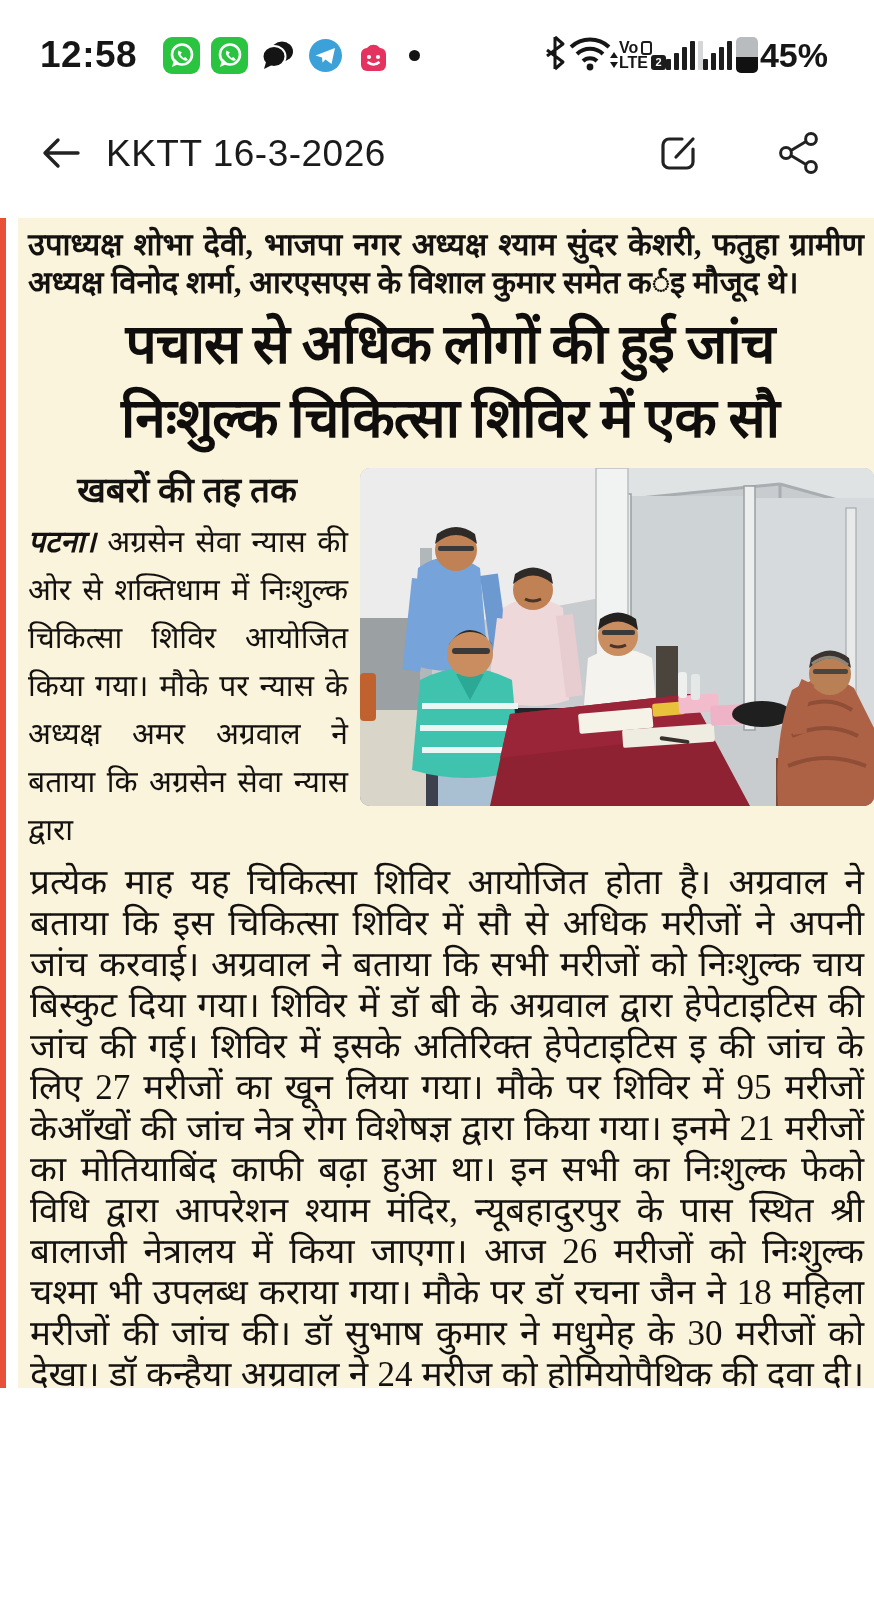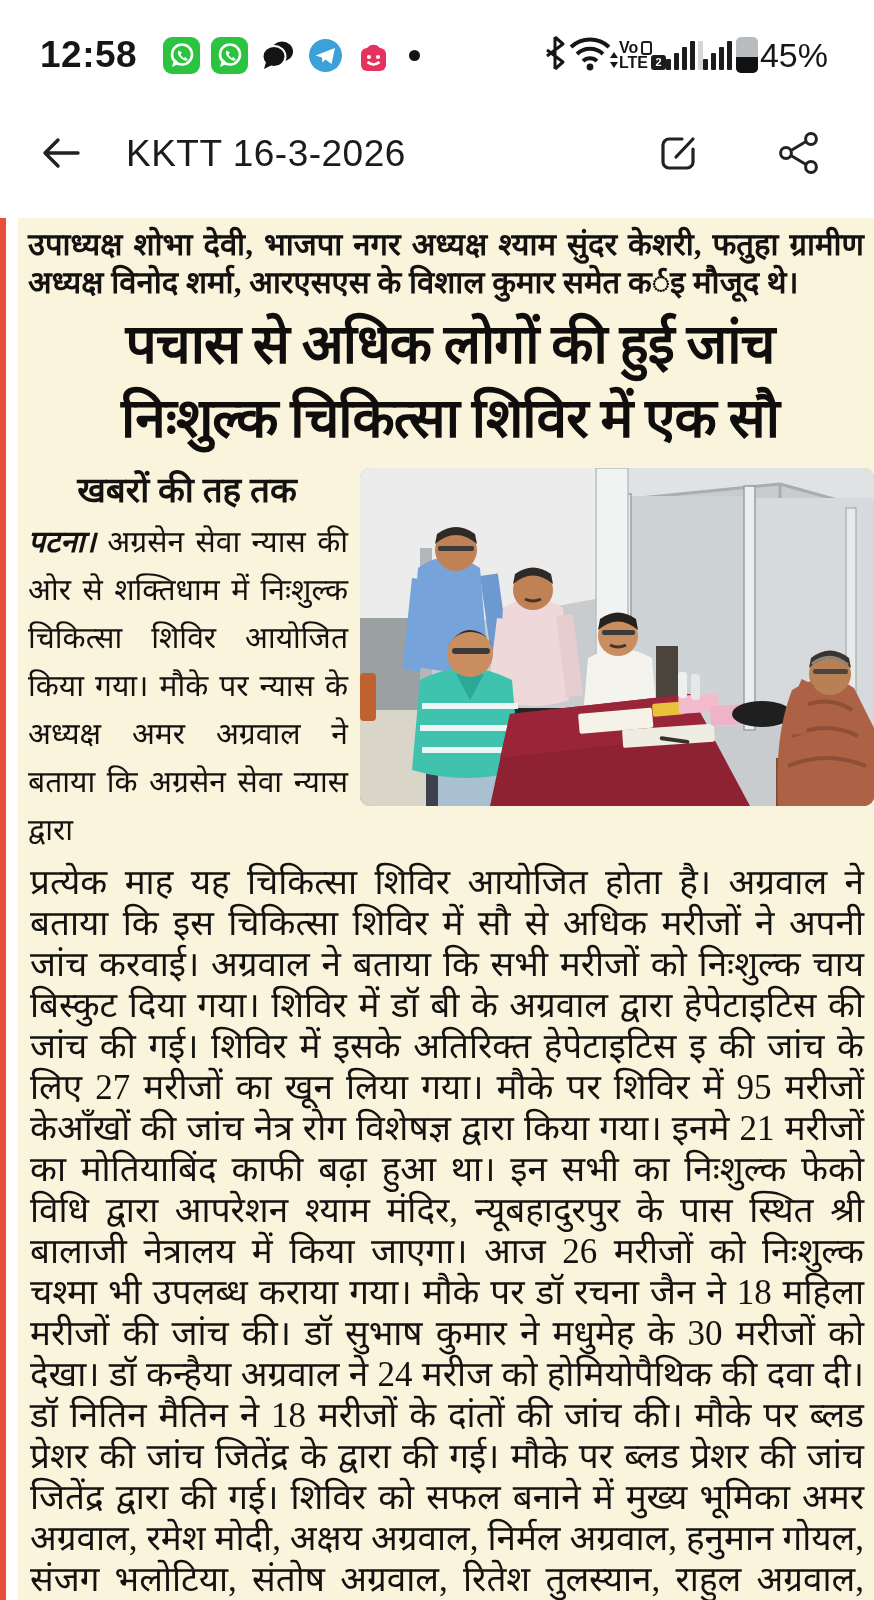--- a/index.html
+++ b/index.html
@@ -1,41 +1,41 @@
 <!DOCTYPE html>
 <html><head>
 <meta charset="utf-8">
 <style>
   html,body{margin:0;padding:0;background:#ffffff;}
-  .screen{position:relative;width:874px;height:1600px;background:#ffffff;overflow:hidden;
+  .screen{position:relative;width:874px;height:1388px;background:#ffffff;overflow:hidden;
           font-family:"Liberation Sans",sans-serif;color:#161616;}
 
   
   .statusbar{height:88px;display:flex;align-items:center;box-sizing:border-box;
              padding:22px 46px 0 40px;}
   .time{font-size:37px;font-weight:700;letter-spacing:0.5px;}
   .notif-icons{display:flex;align-items:center;gap:11px;margin-left:26px;}
   .appicon{width:37px;height:37px;border-radius:9px;position:relative;flex:0 0 auto;}
   .sb-right{margin-left:auto;display:flex;align-items:center;}
-  .battery-pct{font-size:34px;font-weight:400;margin-left:2px;text-align:right;}
+  .battery-pct{font-size:34px;font-weight:700;margin-left:2px;text-align:right;}
   .vbattery{width:22px;height:36px;border-radius:5px;background:#b9bcbe;position:relative;overflow:hidden;margin-left:4px;}
   .vbattery:before{content:"";position:absolute;left:0;right:0;bottom:0;height:45%;background:#111;}
   .bars{display:flex;align-items:flex-end;gap:3px;}
   .bars i{display:block;width:5px;background:#1c1c1c;border-radius:1px;}
   .bars .b1{height:11px}.bars .b2{height:17px}.bars .b3{height:23px}.bars .b4{height:29px}
   .bars .ghost{height:29px;background:#d4d6d8;}
   .volte{display:flex;flex-direction:column;line-height:15px;font-weight:700;font-size:16px;}
   .volte .row{display:flex;align-items:center;gap:3px;}
   .simout{width:11px;height:14px;border:2.5px solid #1c1c1c;border-radius:3px;box-sizing:border-box;}
   .simbadge{width:15px;height:15px;background:#1c1c1c;border-radius:3px;color:#fff;font-size:11px;
             font-weight:700;display:flex;align-items:center;justify-content:center;}
 
   
   .appbar{height:118px;display:flex;align-items:center;box-sizing:border-box;padding:14px 54px 0 38px;}
-  .appbar .title{font-size:37px;font-weight:400;margin-left:44px;color:#1b1b1b;letter-spacing:0.5px;
+  .appbar .title{font-size:37px;font-weight:400;margin-left:24px;color:#1b1b1b;letter-spacing:0.5px;
                  flex:0 1 auto;white-space:nowrap;}
   .iconbtn{background:none;border:none;padding:0;cursor:pointer;display:flex;align-items:center;}
   .share-btn{margin-left:78px;}
   .edit-btn{margin-left:auto;}
 
   
   .clipping{position:absolute;top:218px;left:0;right:0;bottom:0;display:flex;}
   .redstrip{width:6px;background:#e8503a;flex:0 0 auto;}
   .gutter{width:12px;background:#ffffff;flex:0 0 auto;}
   .paper{flex:1;background:#fbf4dd;box-sizing:border-box;padding:8px 0 0 8px;overflow:hidden;

